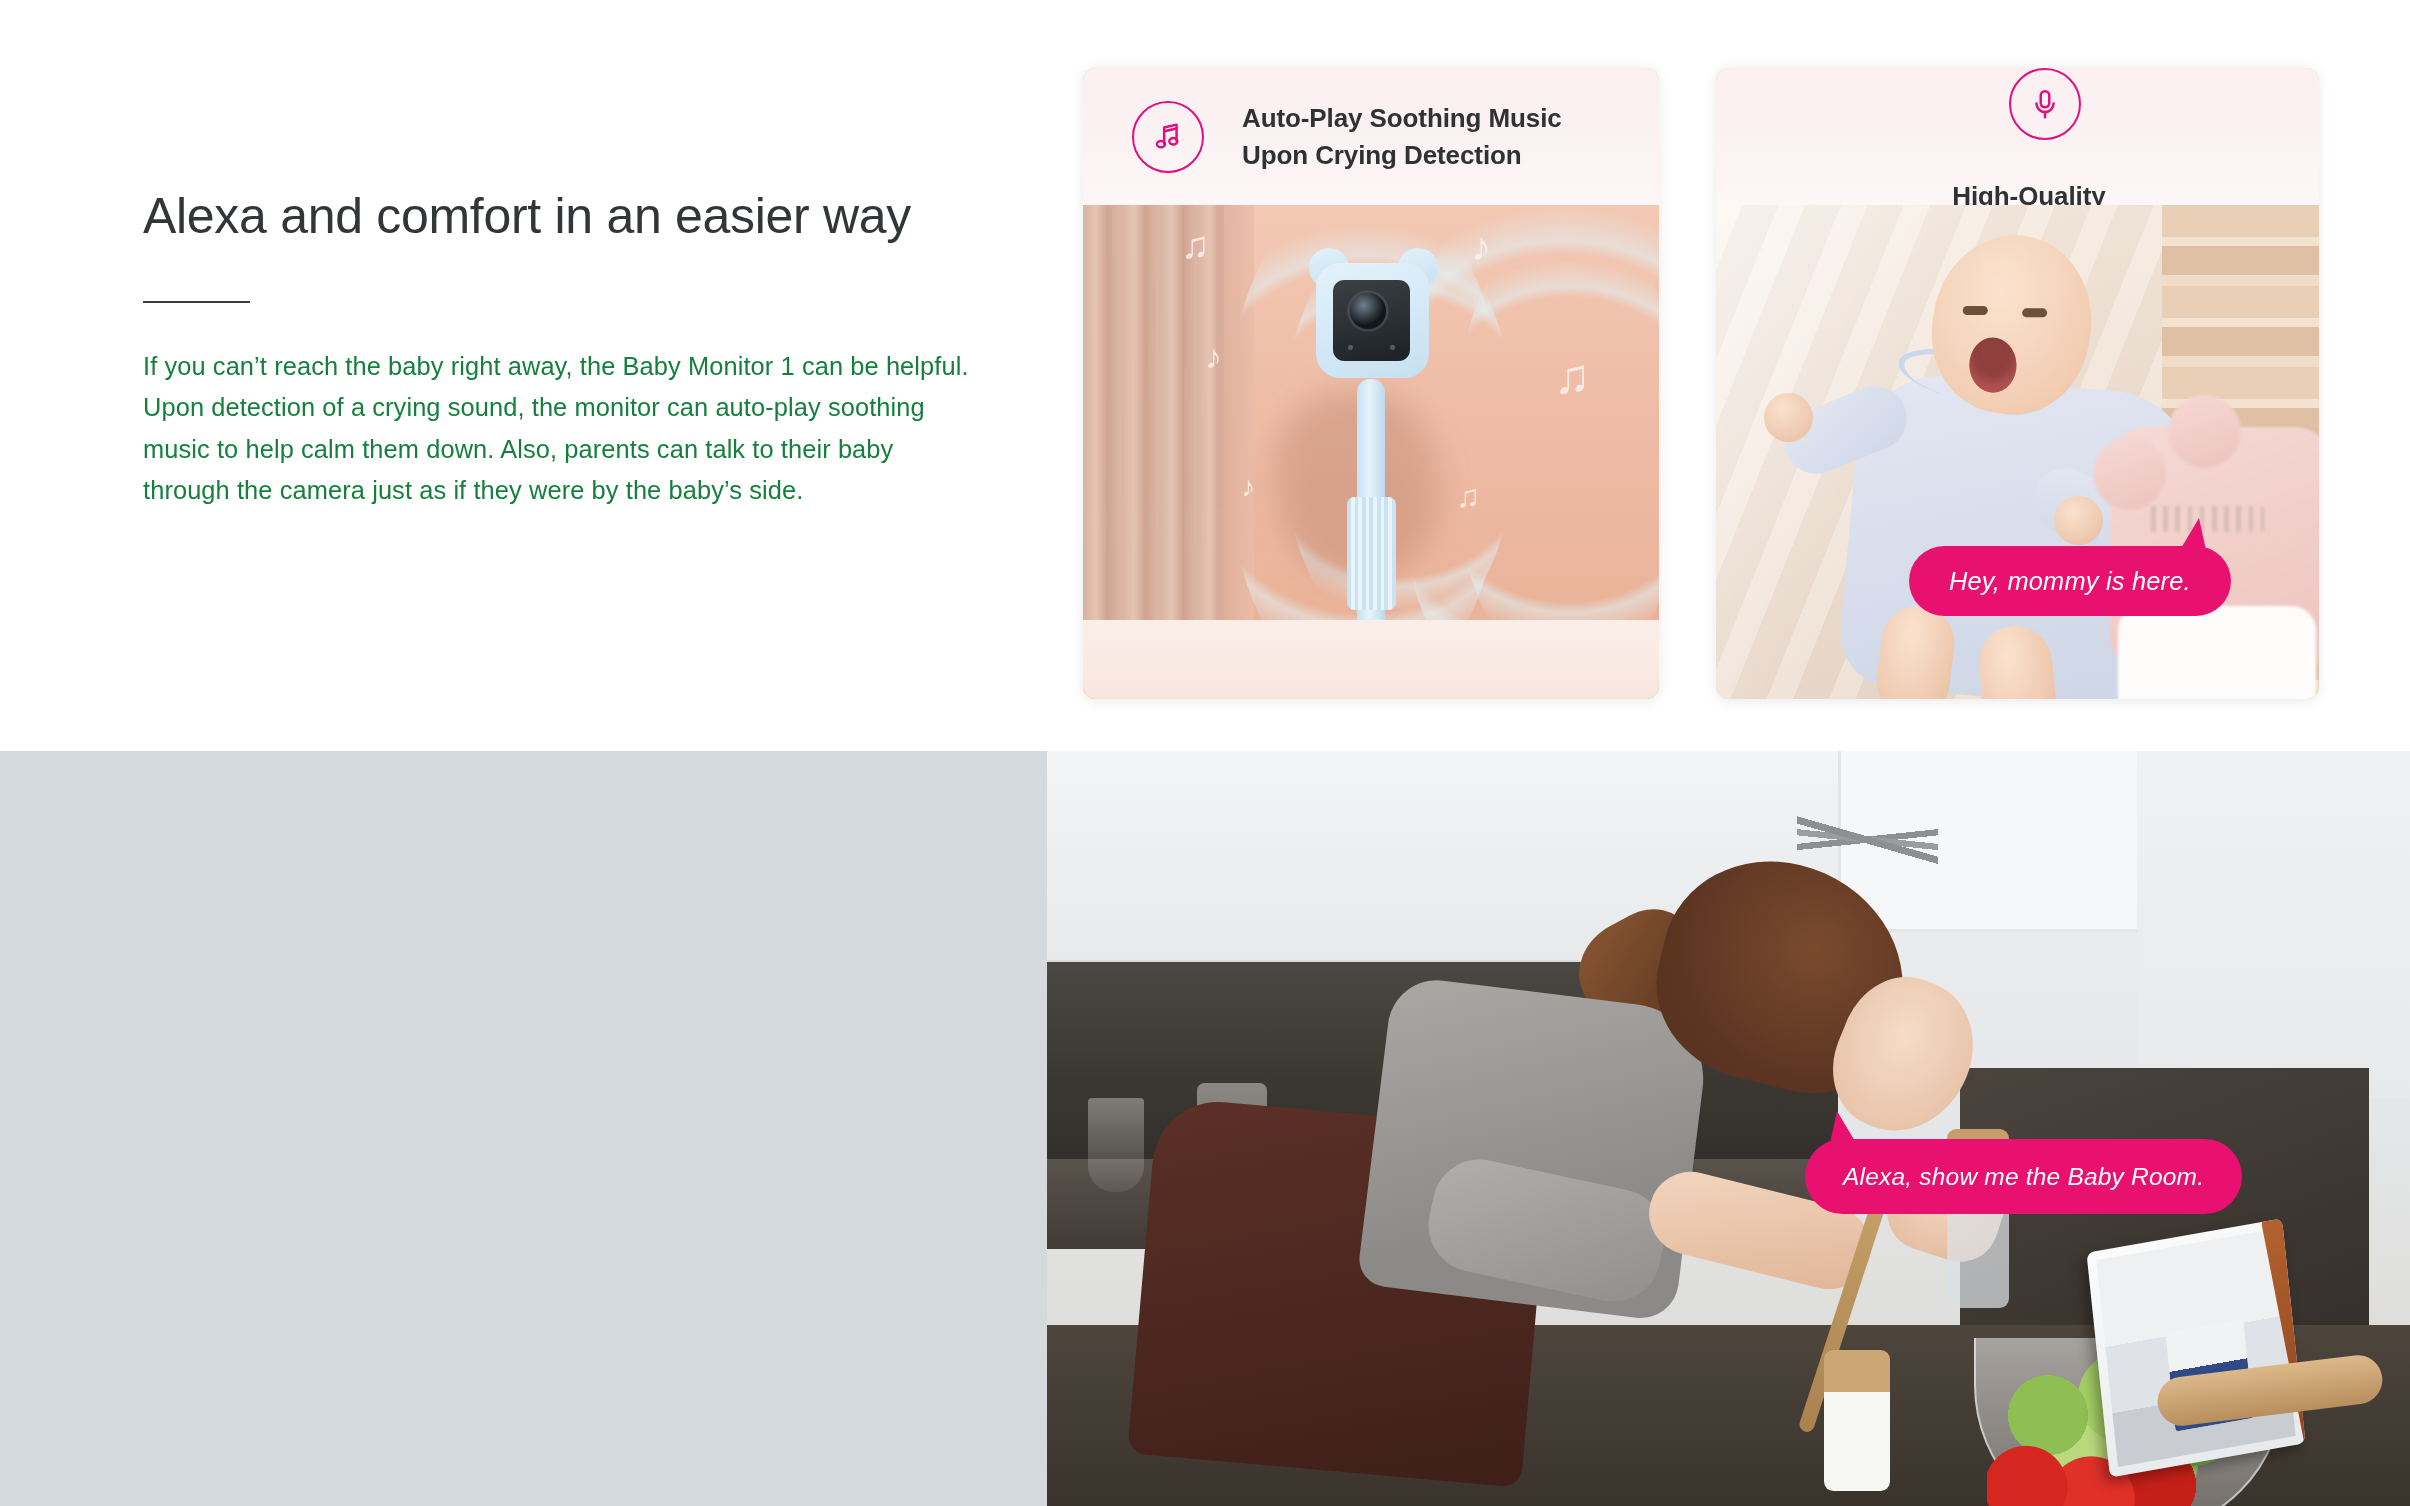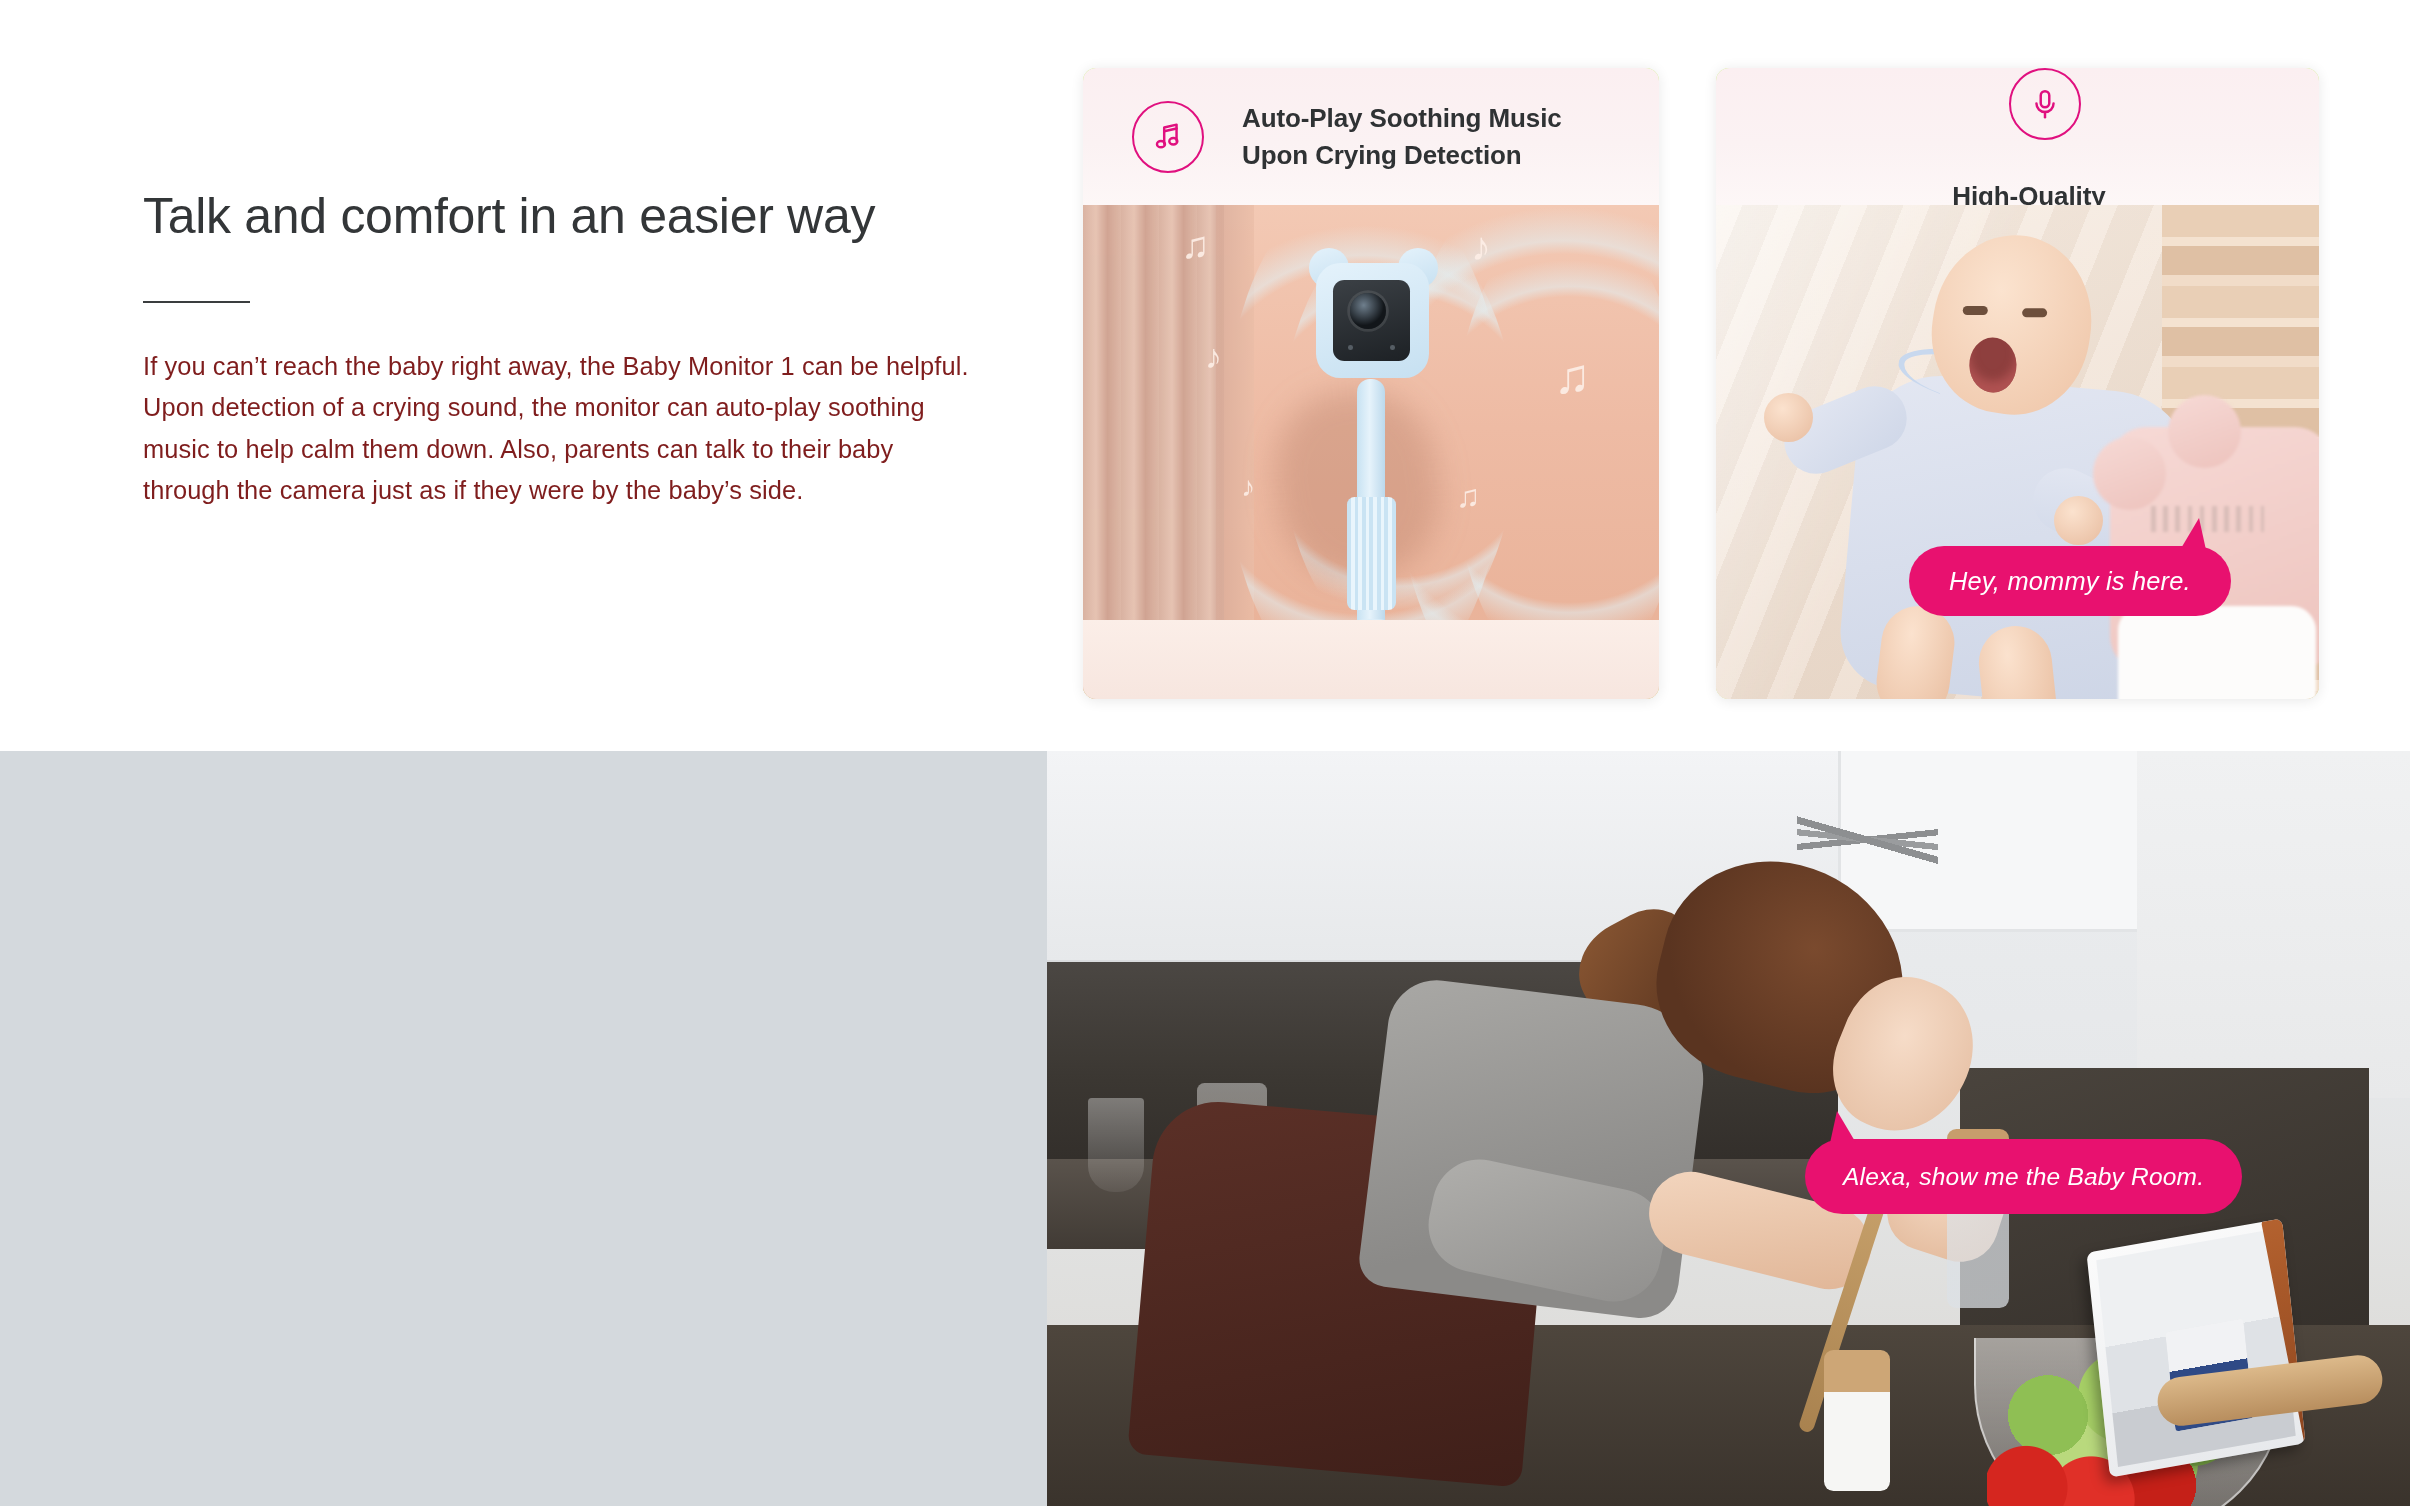--- a/index.html
+++ b/index.html
@@ -22,21 +22,21 @@
   .sec-heading {
     font-size:50px; font-weight:400; color:#333638;
     letter-spacing:-0.3px; line-height:1.15;
   }
   .sec-rule {
     width:107px; height:2.8px; background:#3a3d3f;
     margin-top:55px;
   }
   .sec-body {
     margin-top:43px;
-    font-size:25.4px; line-height:1.62; color:#7f1d1d;
+    font-size:25.4px; line-height:1.62; color:#15803d;
     font-weight:400; letter-spacing:0.1px;
     max-width:829px;
   }
 
   
   .card {
     position:absolute; top:68px; height:631px;
     border-radius:13px; overflow:hidden;
     background:#bef264;
     box-shadow:0 1.9px 13px rgba(0,0,0,0.09);
@@ -406,21 +406,21 @@
     border-bottom:32px solid #e8116f;
     transform:skewX(15px);
   }
 </style>
 </head>
 <body>
 
 <div id="section-one">
 
   <div id="section-one-text">
-    <h2 class="sec-heading">Talk and comfort in an easier way</h2>
+    <h2 class="sec-heading">Alexa and comfort in an easier way</h2>
     <div class="sec-rule"></div>
     <p class="sec-body">If you can’t reach the baby right away, the Baby Monitor 1 can be helpful. Upon detection of a crying sound, the monitor can auto-play soothing music to help calm them down. Also, parents can talk to their baby through the camera just as if they were by the baby’s side.</p>
   </div>
 
   <div class="card" id="card-music">
     <div class="card-header">
       <span class="card-icon-circle">
         <svg width="38" height="38" viewBox="0 0 40 40" aria-hidden="true">
           <g fill="none" stroke="#e0107f" stroke-width="2.6" stroke-linecap="round" stroke-linejoin="round">
             <path d="M16 27V10l13-3v17"></path>

